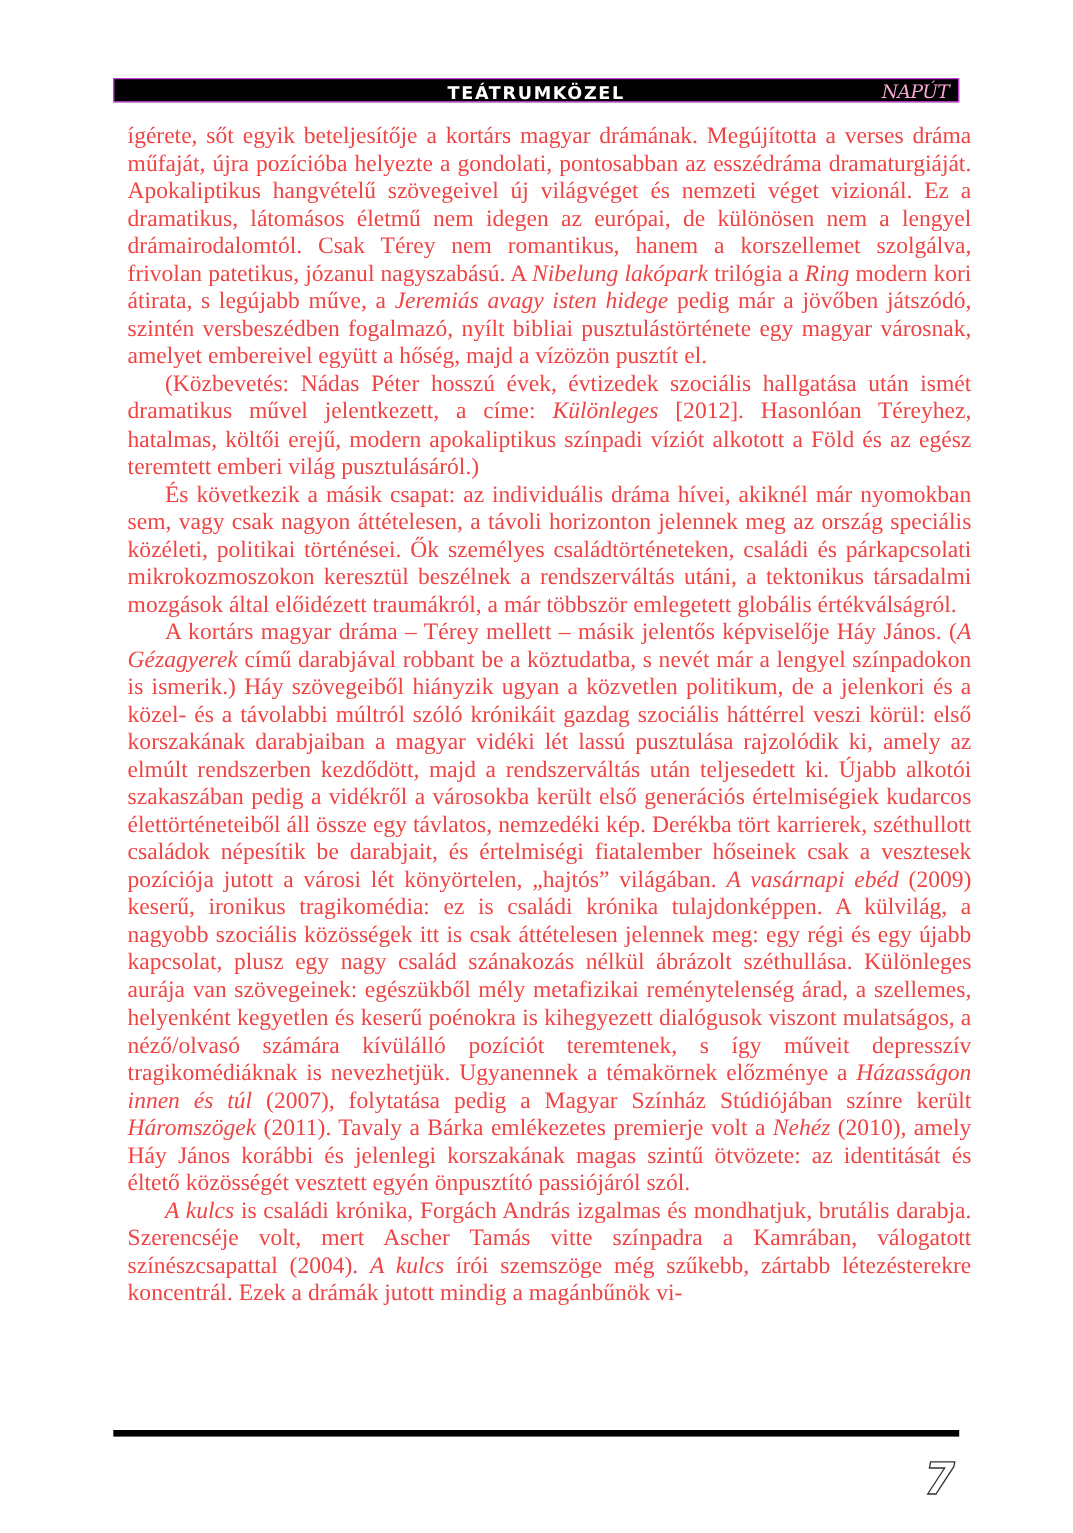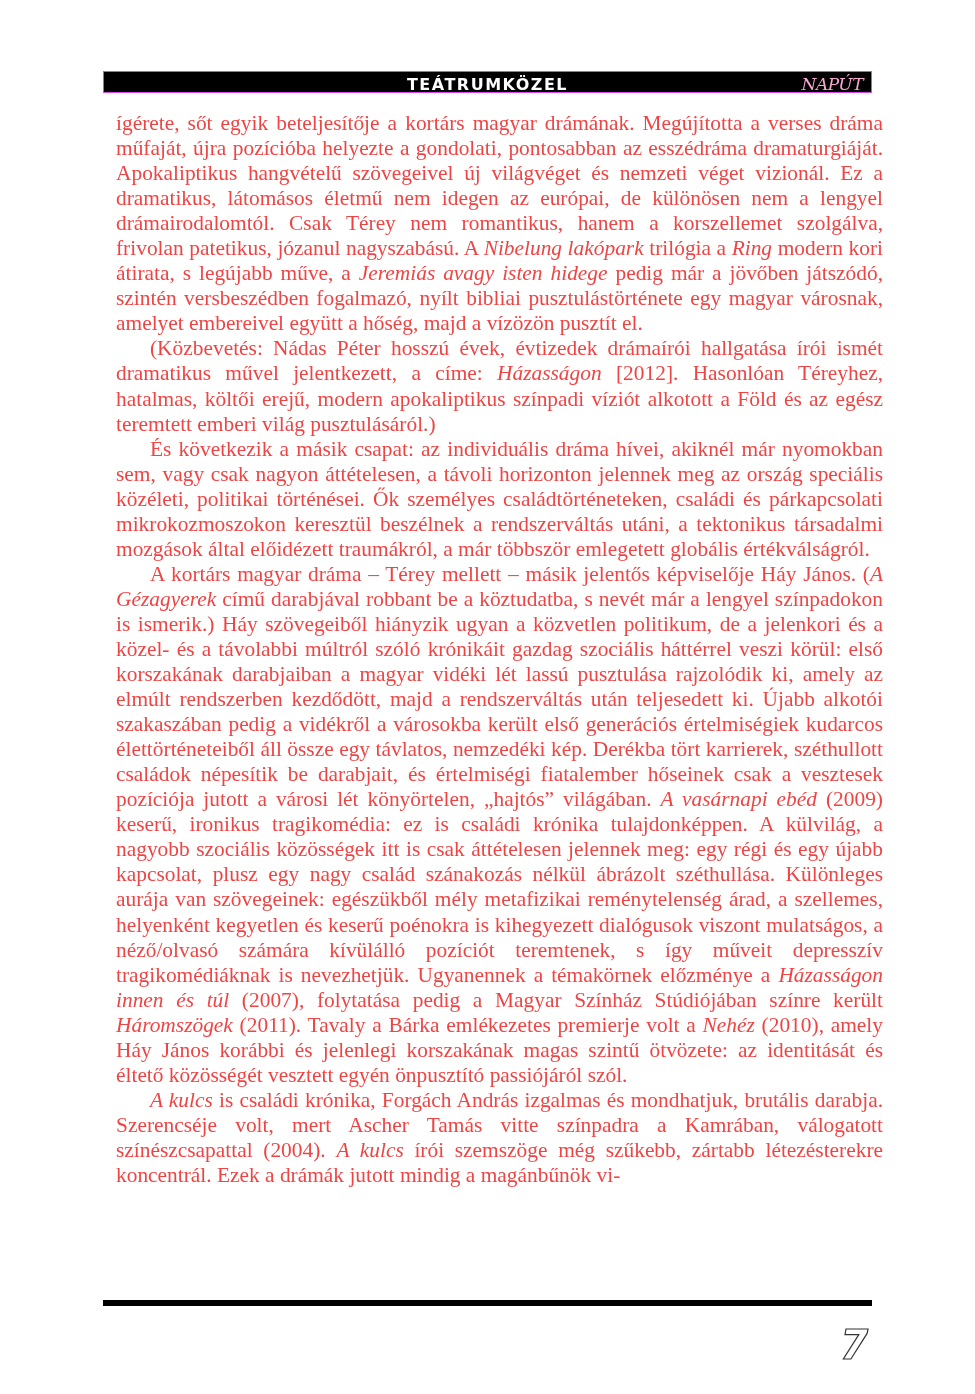--- a/index.html
+++ b/index.html
@@ -94,20 +94,20 @@
 </head>
 <body>
 
 <div class="header-bar">
   <div class="header-title">TEÁTRUMKÖZEL</div>
   <div class="header-logo">NAPÚT</div>
 </div>
 
 <div class="content" id="content">
     <p><span>ígérete, sőt egyik beteljesítője a kortárs magyar drámának. Megújította a verses dráma műfaját, újra pozícióba helyezte a gondolati, pontosabban az esszédráma dramaturgiáját. Apokaliptikus hangvételű szövegeivel új világvéget és nemzeti véget vizionál. Ez a dramatikus, látomásos életmű nem idegen az európai, de különösen nem a lengyel drámairodalomtól. Csak Térey nem romantikus, hanem a korszellemet szolgálva, frivolan patetikus, józanul nagyszabású. A </span><i>Nibelung lakópark</i><span> trilógia a </span><i>Ring</i><span> modern kori átirata, s legújabb műve, a </span><i>Jeremiás avagy isten hidege</i><span> pedig már a jövőben játszódó, szintén versbeszédben fogalmazó, nyílt bibliai pusztulástörténete egy magyar városnak, amelyet embereivel együtt a hőség, majd a vízözön pusztít el.</span></p>
-    <p class="indent"><span>(Közbevetés: Nádas Péter hosszú évek, évtizedek drámaírói hallgatása írói ismét dramatikus művel jelentkezett, a címe: </span><i>Házasságon</i><span> [2012]. Hasonlóan Téreyhez, hatalmas, költői erejű, modern apokaliptikus színpadi víziót alkotott a Föld és az egész teremtett emberi világ pusztulásáról.)</span></p>
+    <p class="indent"><span>(Közbevetés: Nádas Péter hosszú évek, évtizedek szociális hallgatása után ismét dramatikus művel jelentkezett, a címe: </span><i>Különleges</i><span> [2012]. Hasonlóan Téreyhez, hatalmas, költői erejű, modern apokaliptikus színpadi víziót alkotott a Föld és az egész teremtett emberi világ pusztulásáról.)</span></p>
     <p class="indent"><span>És következik a másik csapat: az individuális dráma hívei, akiknél már nyomokban sem, vagy csak nagyon áttételesen, a távoli horizonton jelennek meg az ország speciális közéleti, politikai történései. Ők személyes családtörténeteken, családi és párkapcsolati mikrokozmoszokon keresztül beszélnek a rendszerváltás utáni, a tektonikus társadalmi mozgások által előidézett traumákról, a már többször emlegetett globális értékválságról.</span></p>
     <p class="indent"><span>A kortárs magyar dráma – Térey mellett – másik jelentős képviselője Háy János. (</span><i>A Gézagyerek</i><span> című darabjával robbant be a köztudatba, s nevét már a lengyel színpadokon is ismerik.) Háy szövegeiből hiányzik ugyan a közvetlen politikum, de a jelenkori és a közel- és a távolabbi múltról szóló krónikáit gazdag szociális háttérrel veszi körül: első korszakának darabjaiban a magyar vidéki lét lassú pusztulása rajzolódik ki, amely az elmúlt rendszerben kezdődött, majd a rendszerváltás után teljesedett ki. Újabb alkotói szakaszában pedig a vidékről a városokba került első generációs értelmiségiek kudarcos élettörténeteiből áll össze egy távlatos, nemzedéki kép. Derékba tört karrierek, széthullott családok népesítik be darabjait, és értelmiségi fiatalember hőseinek csak a vesztesek pozíciója jutott a városi lét könyörtelen, „hajtós” világában. </span><i>A vasárnapi ebéd</i><span> (2009) keserű, ironikus tragikomédia: ez is családi krónika tulajdonképpen. A külvilág, a nagyobb szociális közösségek itt is csak áttételesen jelennek meg: egy régi és egy újabb kapcsolat, plusz egy nagy család szánakozás nélkül ábrázolt széthullása. Különleges aurája van szövegeinek: egészükből mély metafizikai reménytelenség árad, a szellemes, helyenként kegyetlen és keserű poénokra is kihegyezett dialógusok viszont mulatságos, a néző/olvasó számára kívülálló pozíciót teremtenek, s így műveit depresszív tragikomédiáknak is nevezhetjük. Ugyanennek a témakörnek előzménye a </span><i>Házasságon innen és túl</i><span> (2007), folytatása pedig a Magyar Színház Stúdiójában színre került </span><i>Háromszögek</i><span> (2011). Tavaly a Bárka emlékezetes premierje volt a </span><i>Nehéz</i><span> (2010), amely Háy János korábbi és jelenlegi korszakának magas szintű ötvözete: az identitását és éltető közösségét vesztett egyén önpusztító passiójáról szól.</span></p>
     <p class="indent"><i>A kulcs</i><span> is családi krónika, Forgách András izgalmas és mondhatjuk, brutális darabja. Szerencséje volt, mert Ascher Tamás vitte színpadra a Kamrában, válogatott színészcsapattal (2004). </span><i>A kulcs</i><span> írói szemszöge még szűkebb, zártabb létezésterekre koncentrál. Ezek a drámák jutott mindig a magánbűnök vi-</span></p>
   </div>
 
 <div class="footer-rule"></div>
 <div class="page-number">7</div>
 
 </body></html>

